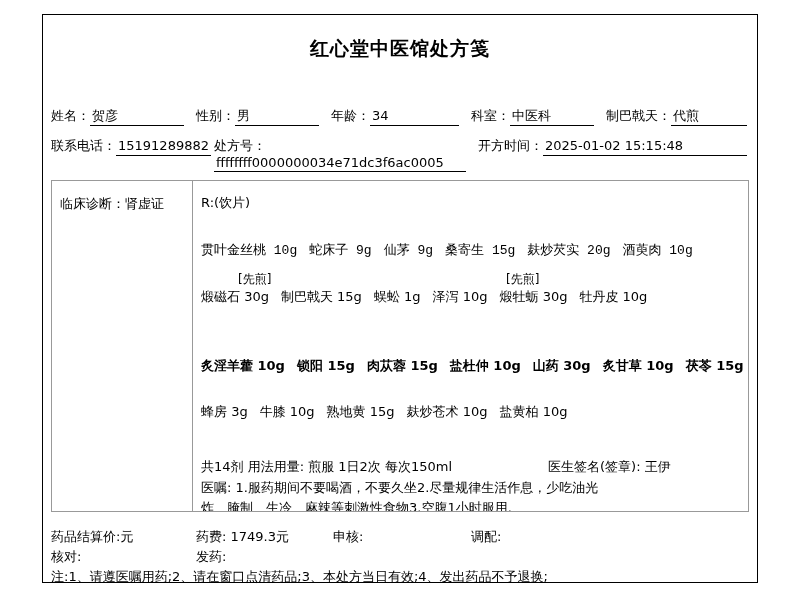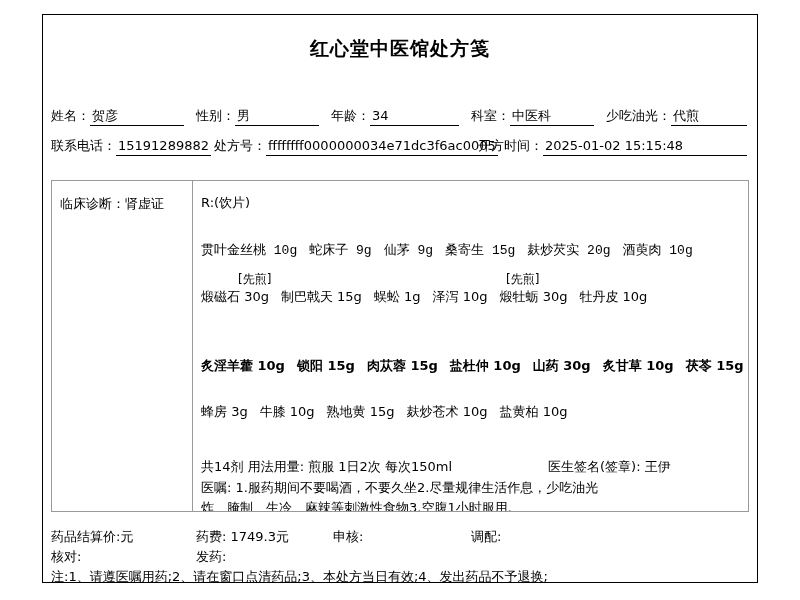--- a/index.html
+++ b/index.html
@@ -23,21 +23,21 @@
   .prow { display:flex; height:19px; line-height:17px; }
   .prow + .prow { margin-top:11px; }
   .pfield { display:flex; }
   .pfield .lab { white-space:nowrap; }
   .pfield .val {
     flex:1; border-bottom:1px solid #000; padding:0 2px;
     margin-right:12px; white-space:nowrap;
   }
   .pfield.last .val { margin-right:2px; }
   .w1{width:145px;} .w2{width:135px;} .w3{width:140px;} .w4{width:135px;} .w5{flex:1;}
-  .w6{width:163px;} .w7{width:264px;} .w8{flex:1;}
+  .w6{width:163px;} .w7{width:264px;flex-direction:column;} .w8{flex:1;}
 
   .rxbox {
     box-sizing:border-box;
     margin-top:24px; height:332px;
     border:1px solid #999;
     display:flex;
   }
   .diag {
     box-sizing:border-box; width:141px;
     border-right:1px solid #999;
@@ -89,21 +89,21 @@
       </div>
       <div class="pfield w3">
         <span class="lab">年龄：</span>
         <span class="val">34</span>
       </div>
       <div class="pfield w4">
         <span class="lab">科室：</span>
         <span class="val">中医科</span>
       </div>
       <div class="pfield w5 last">
-        <span class="lab">少吃油光：</span>
+        <span class="lab">制巴戟天：</span>
         <span class="val">代煎</span>
       </div>
     </div>
     <div class="prow">
       <div class="pfield w6">
         <span class="lab">联系电话：</span>
         <span class="val">15191289882</span>
       </div>
       <div class="pfield w7">
         <span class="lab">处方号：</span>

